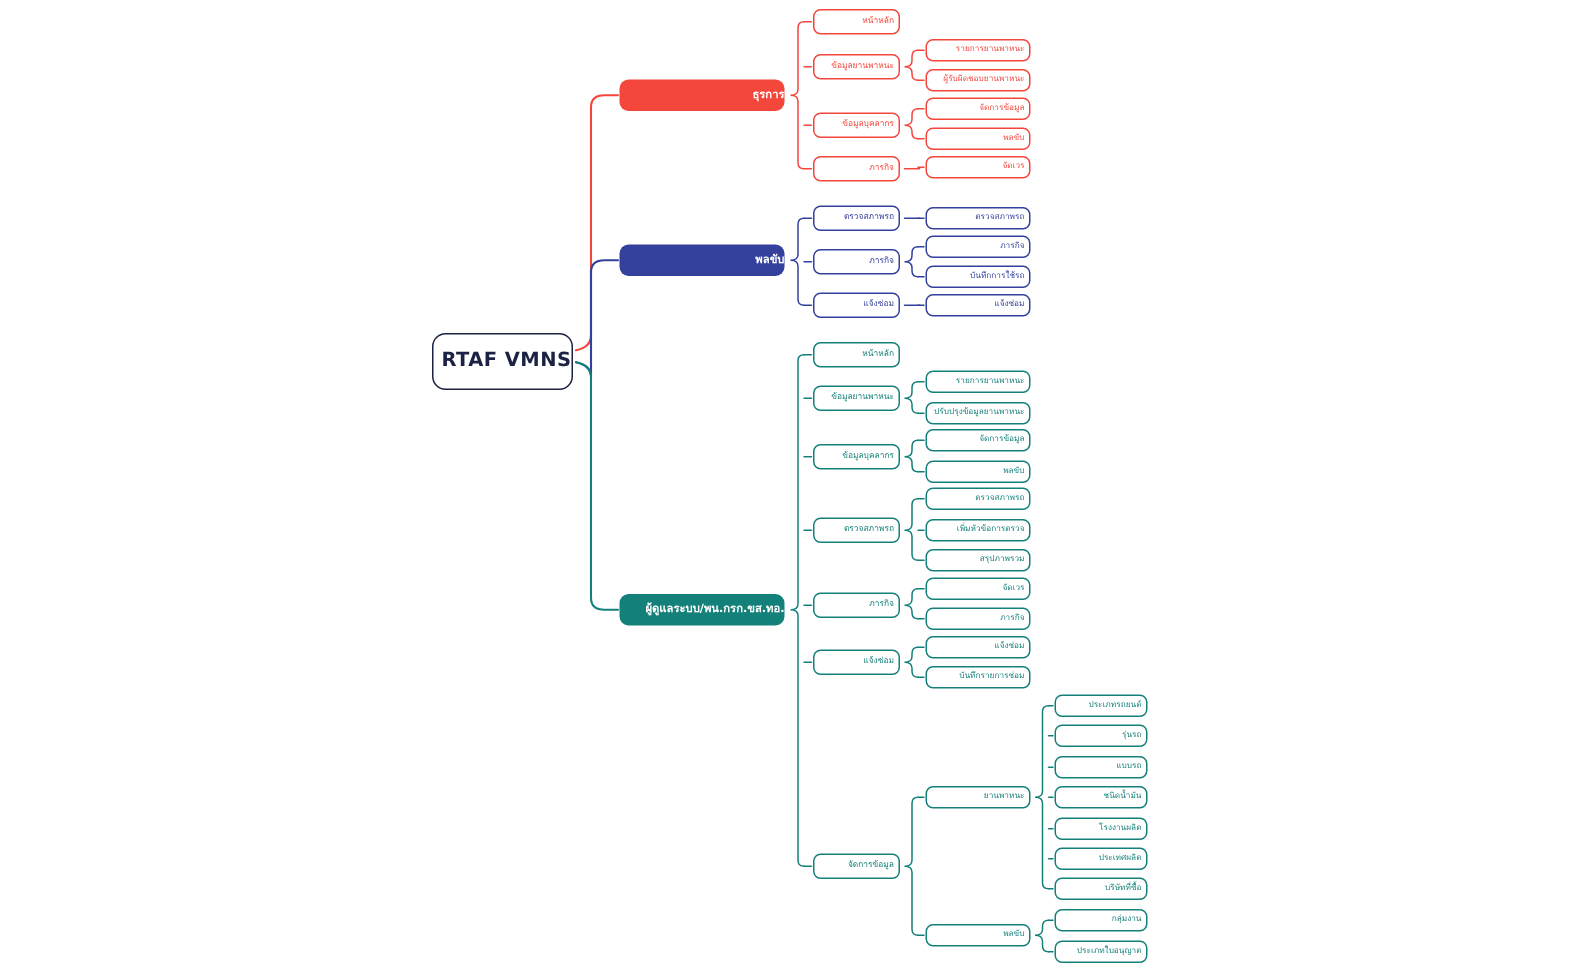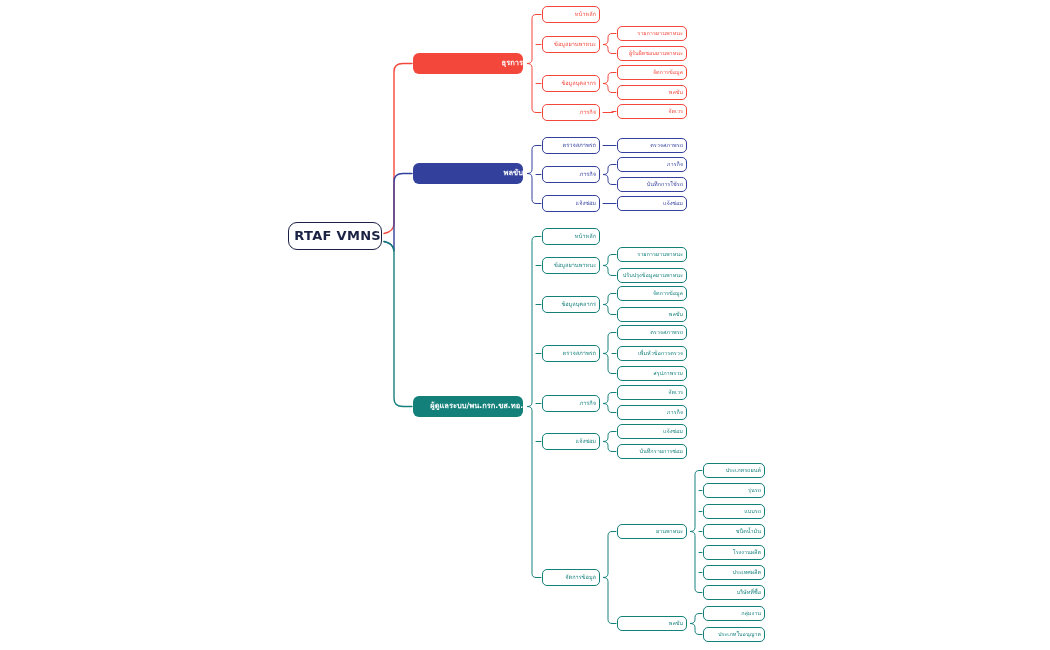--- a/index.html
+++ b/index.html
@@ -117,21 +117,21 @@
       <path d="M 699 531.5 L 702 531.5" fill="none" stroke="#14807a" stroke-width="1" stroke-linecap="round"></path>
       <path d="M 699 552.5 L 702 552.5" fill="none" stroke="#14807a" stroke-width="1" stroke-linecap="round"></path>
       <path d="M 699 572.5 L 702 572.5" fill="none" stroke="#14807a" stroke-width="1" stroke-linecap="round"></path>
       <path d="M 699 592.5 L 702 592.5" fill="none" stroke="#14807a" stroke-width="1" stroke-linecap="round"></path>
       <path d="M 612 623.5 L 616 623.5" fill="none" stroke="#14807a" stroke-width="1" stroke-linecap="round"></path>
       <path d="M 699 613.5 Q 695 613.5 695 617.5 L 695 619.5 Q 695 623.5 690 623.5 Q 695 623.5 695 627.5 L 695 630.5 Q 695 634.5 699 634.5" fill="none" stroke="#14807a" stroke-width="1" stroke-linecap="round"></path>
       <path d="M 699 613.5 L 702 613.5" fill="none" stroke="#14807a" stroke-width="1" stroke-linecap="round"></path>
       <path d="M 699 634.5 L 702 634.5" fill="none" stroke="#14807a" stroke-width="1" stroke-linecap="round"></path>
     </svg>
   <div id="nodes">
-      <div class="node root" style="left: 288px; top: 222px; width: 94px; height: 28px; border-color: rgb(27, 34, 68); color: rgb(27, 34, 68);">
+      <div class="node root" style="left: 288px; top: 222px; width: 94px; height: 38px; border-color: rgb(27, 34, 68); color: rgb(27, 34, 68);">
         <span>RTAF VMNS</span>
       </div>
       <div class="node l1" style="left: 413px; top: 53px; width: 110px; height: 21px; background: rgb(244, 71, 60);">
         <span>ธุรการ</span>
       </div>
       <div class="node l2" style="left: 542px; top: 6px; width: 58px; height: 17px; border-color: rgb(244, 71, 60); color: rgb(244, 71, 60);">
         <span>หน้าหลัก</span>
       </div>
       <div class="node l2" style="left: 542px; top: 36px; width: 58px; height: 17px; border-color: rgb(244, 71, 60); color: rgb(244, 71, 60);">
         <span>ข้อมูลยานพาหนะ</span>

